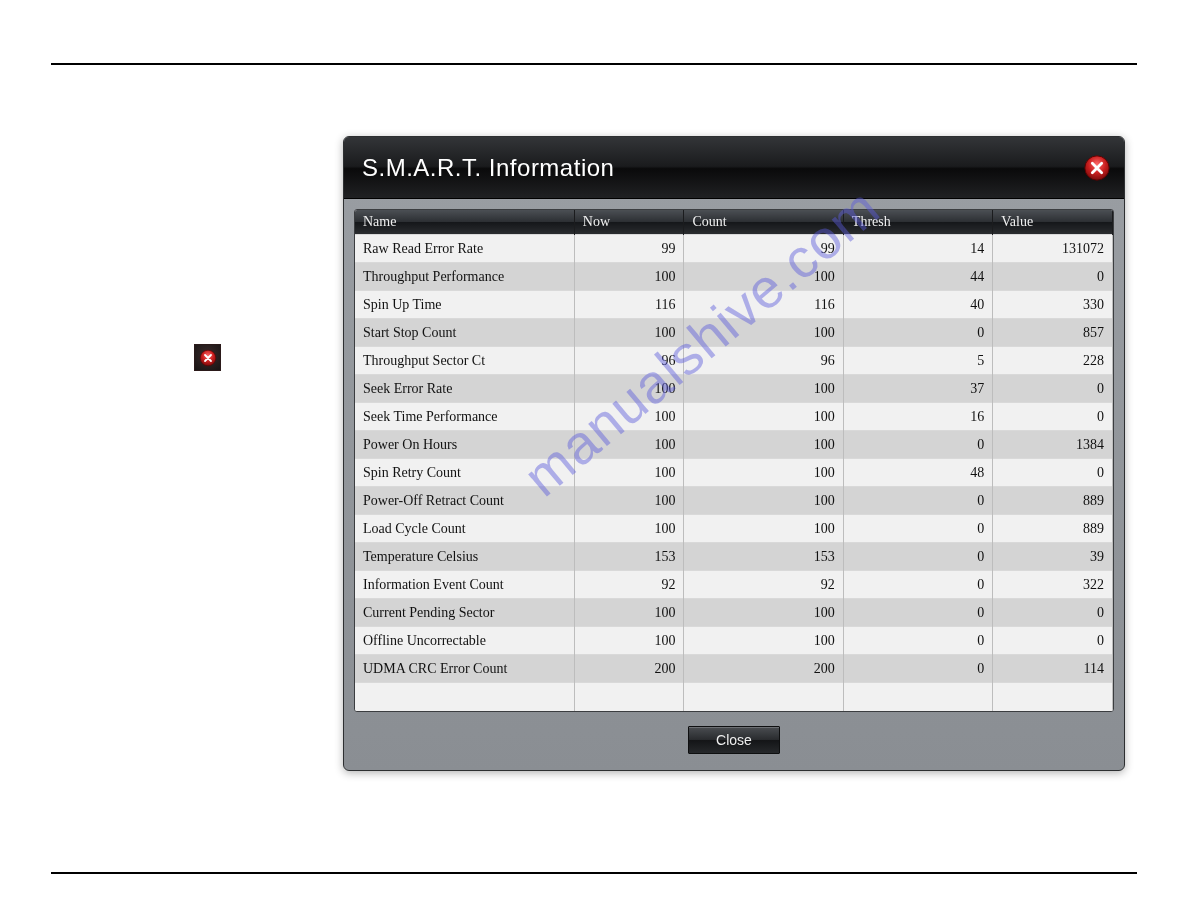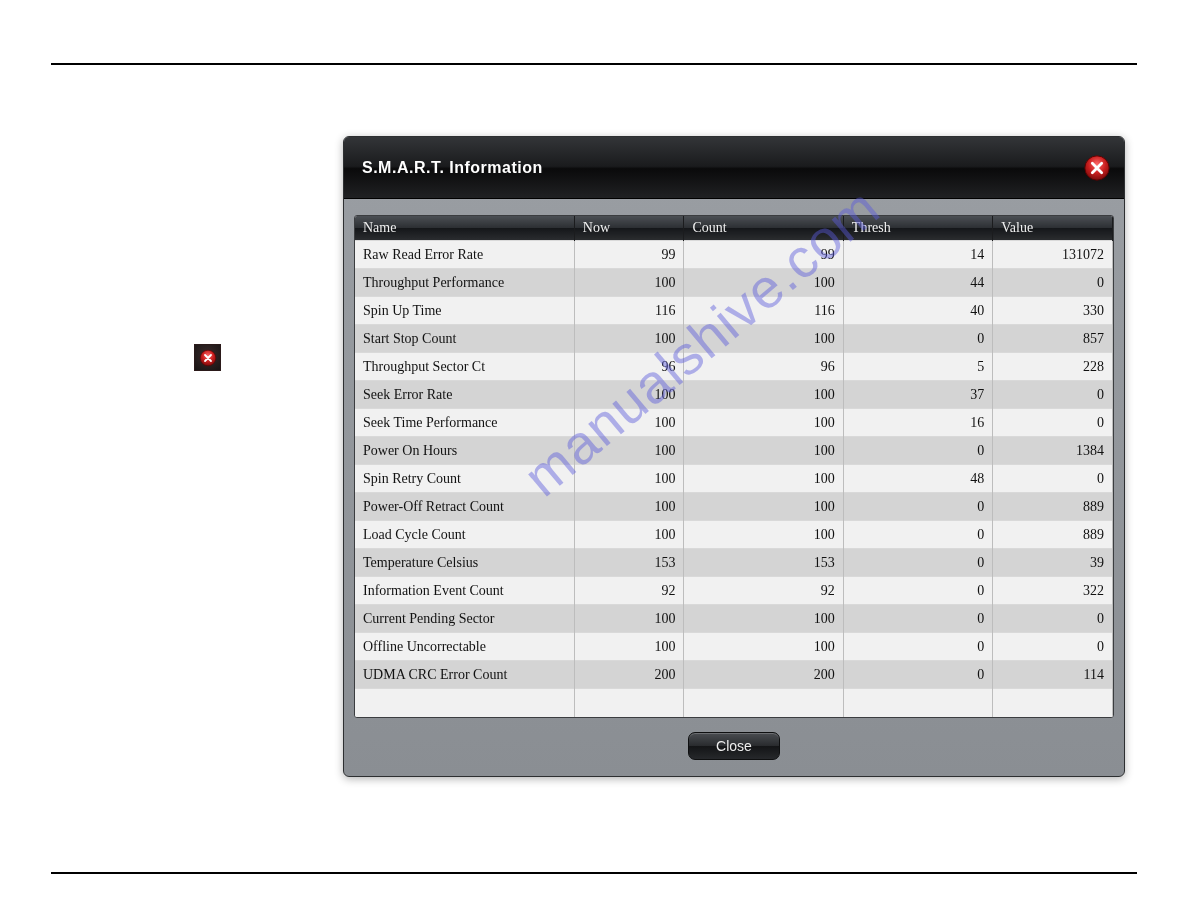--- a/index.html
+++ b/index.html
@@ -43,34 +43,34 @@
   }
   .titlebar {
     height: 62px;
     background: linear-gradient(#333538 0%, #1a1b1d 48%, #0a0a0b 52%, #202123 100%);
     display: flex; align-items: center; justify-content: space-between;
     padding: 0 12px 0 18px;
     border-bottom: 1px solid #000;
   }
   .titlebar .title {
     color: #fff;
-    font-size: 16px;
-    font-weight: 700;
+    font-size: 24px;
+    font-weight: 400;
     letter-spacing: 0.5px;
   }
   .close-btn {
     width: 30px; height: 30px;
     cursor: pointer;
     display: flex; align-items: center; justify-content: center;
   }
   .x-svg circle.outer { fill: url(#redGrad); stroke: #5a0000; stroke-width: 1; }
   .x-svg path.x { stroke: #fff; stroke-width: 3; stroke-linecap: round; }
 
   .table-wrap {
-    margin: 16px 10px 4px 10px;
+    margin: 10px 10px 4px 10px;
     border: 1px solid #3b3d40;
     background: #f0f0f0;
     border-radius: 3px;
     overflow: hidden;
   }
   table {
     width: 100%;
     border-collapse: collapse;
     font-size: 14px;
   }
@@ -108,21 +108,21 @@
   col.c-value  { width: 120px; }
 
   .button-row {
     display: flex; justify-content: center;
     padding: 10px 0 16px 0;
   }
   .btn {
     min-width: 92px;
     padding: 5px 20px;
     border: 1px solid #0e0f10;
-    border-radius: 7px;
+    border-radius: 1px;
     background: linear-gradient(#4a4d51 0%, #2a2c2f 48%, #141517 52%, #26282b 100%);
     color: #eee;
     font-size: 14px;
     cursor: pointer;
     box-shadow: inset 0 1px 0 rgba(255,255,255,0.2);
   }
 
   .watermark {
     position: absolute;
     left: 480px; top: 310px;

